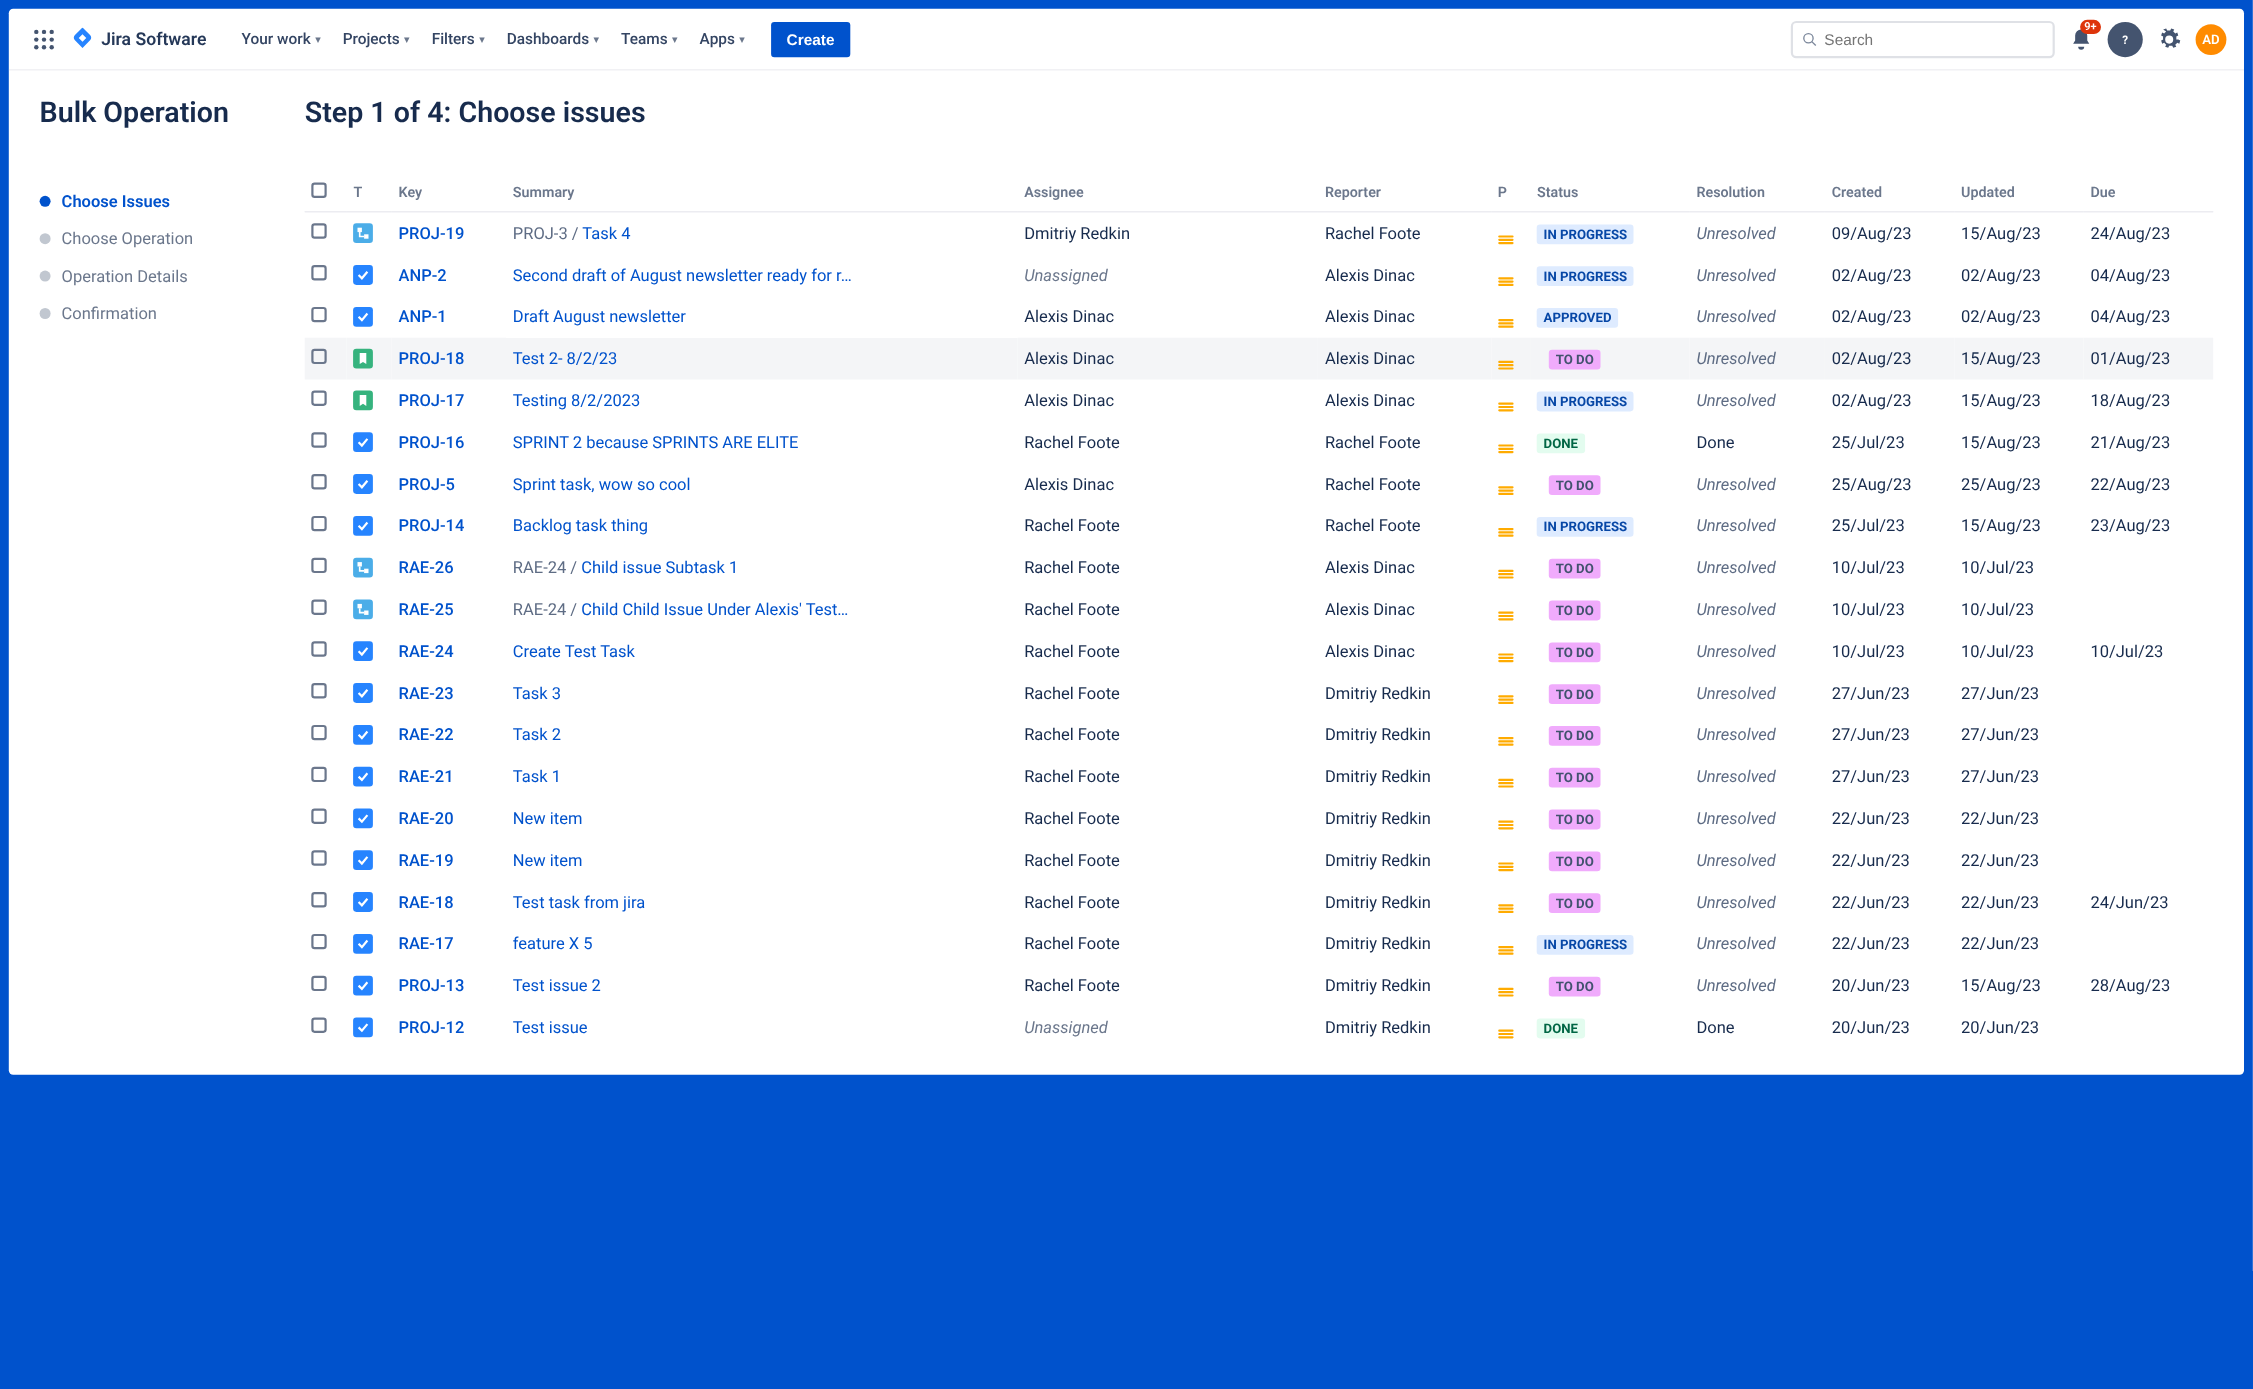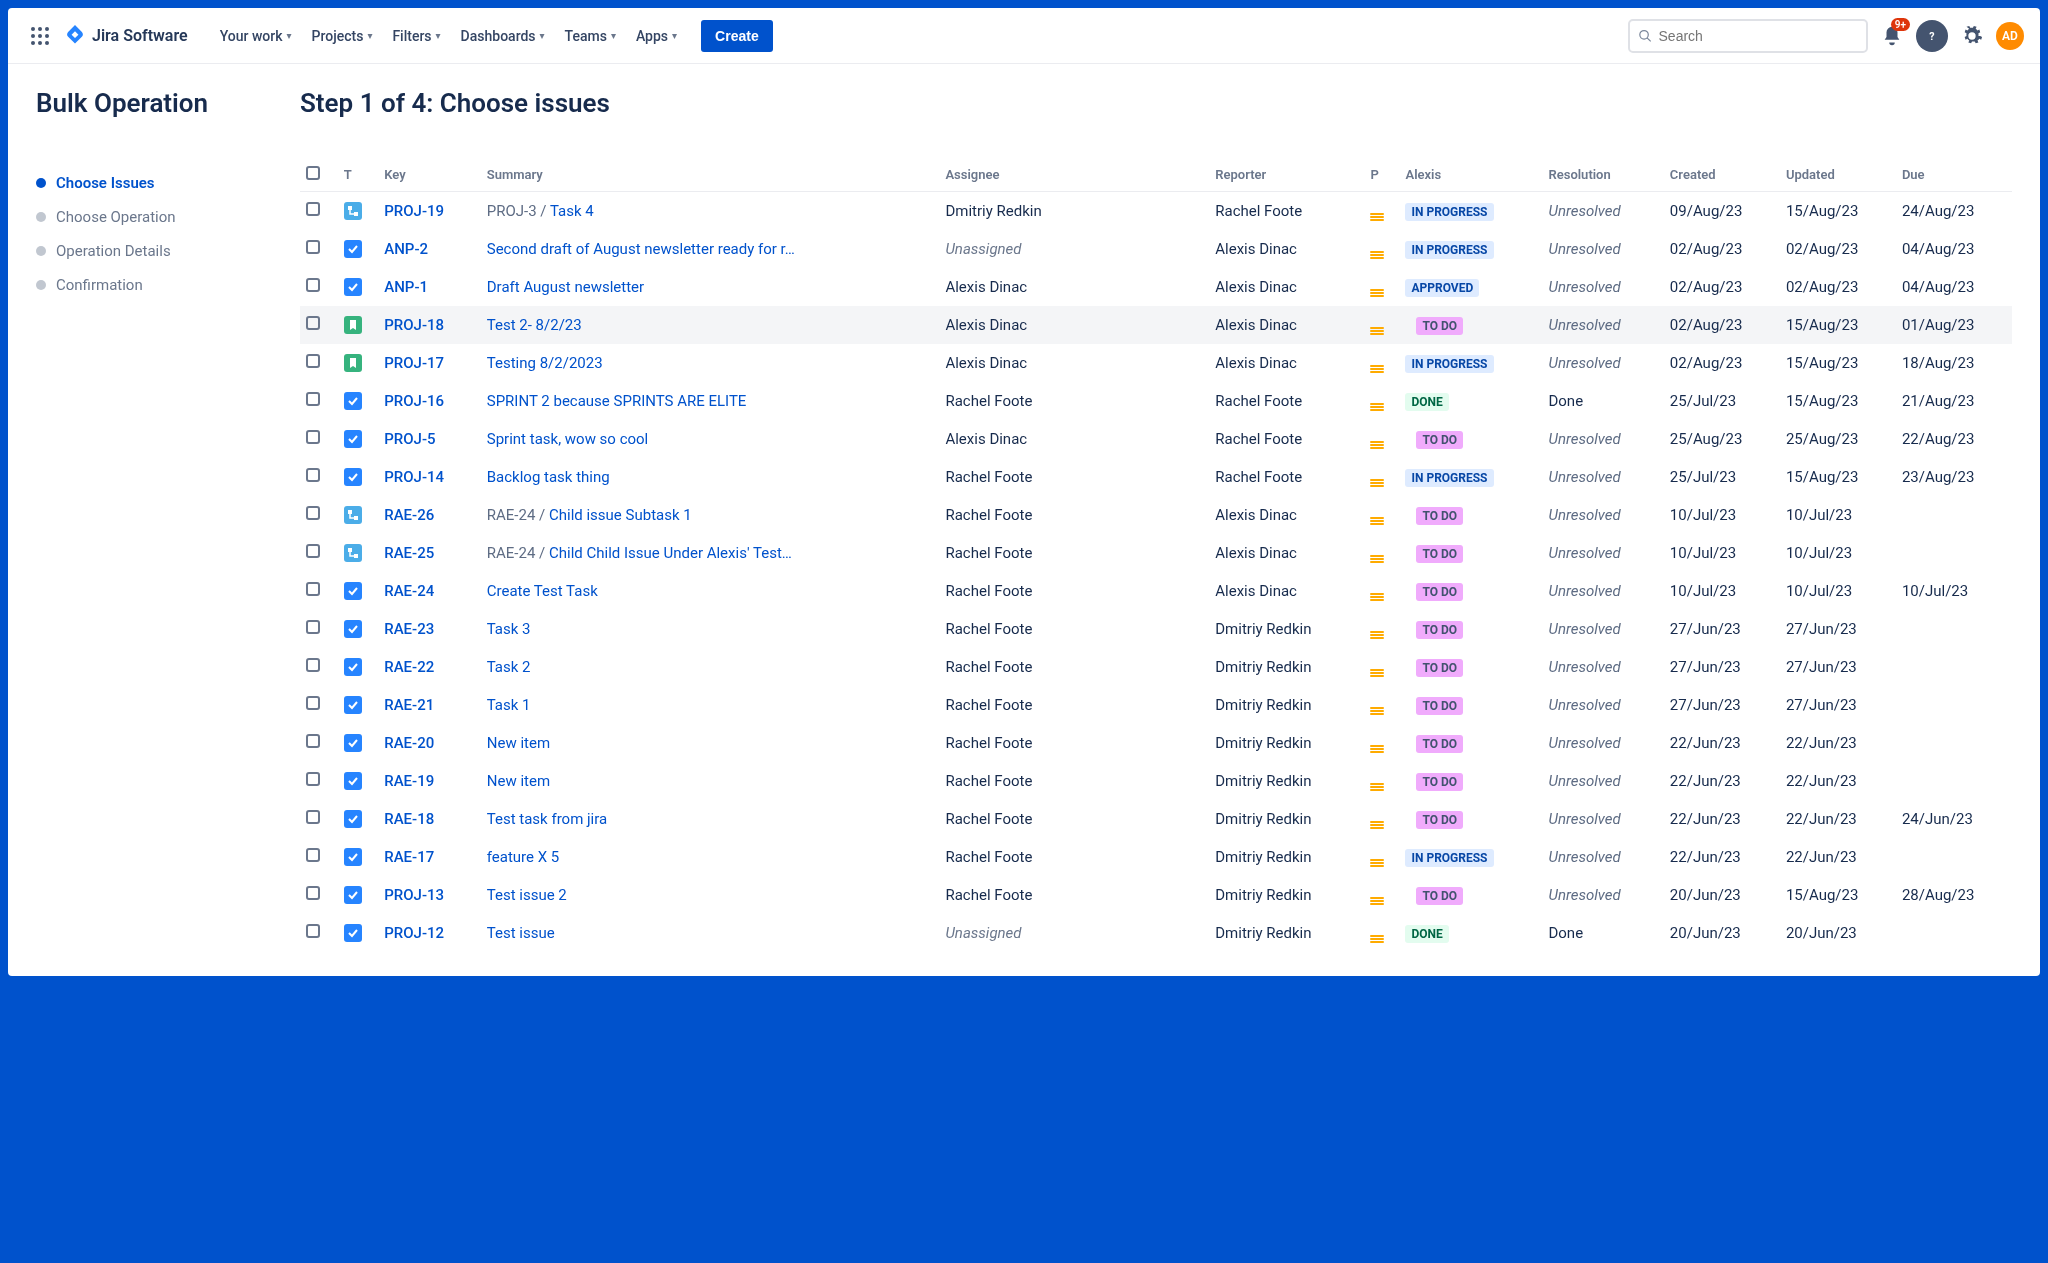--- a/index.html
+++ b/index.html
@@ -71,21 +71,21 @@
   .avatar {
     width:28px; height:28px; border-radius:50%;
     background:#ff8b00; color:#fff;
     display:flex; align-items:center; justify-content:center;
     font-size:12px; font-weight:600;
   }
   
   .body {
     display:flex;
     padding: 24px 28px;
-    gap: 44px;
+    gap: 21px;
   }
   .sidebar { width: 220px; flex-shrink:0; }
   .sidebar h1 {
     font-size: 26px; font-weight:600; color:#172b4d;
     margin-bottom: 48px;
   }
   .steps { list-style:none; }
   .step {
     display:flex; align-items:center; gap:10px;
     padding: 8px 0; color:#6b778c; font-size:15px;
@@ -259,21 +259,21 @@
       <table>
         <thead>
             <tr id="thead-row">
               <th class="col-chk"><span class="chk"></span></th>
               <th class="col-t">T</th>
               <th class="col-key">Key</th>
               <th class="col-summary">Summary</th>
               <th class="col-assignee">Assignee</th>
               <th class="col-reporter">Reporter</th>
               <th class="col-p">P</th>
-              <th class="col-status">Alexis</th>
+              <th class="col-status">Status</th>
               <th class="col-res">Resolution</th>
               <th class="col-created">Created</th>
               <th class="col-updated">Updated</th>
               <th class="col-due">Due</th>
             </tr>
           </thead>
         <tbody id="tbody">
             <tr>
     <td class="col-chk"><span class="chk"></span></td>
     <td class="col-t"><span class="type-icon type-subtask">

